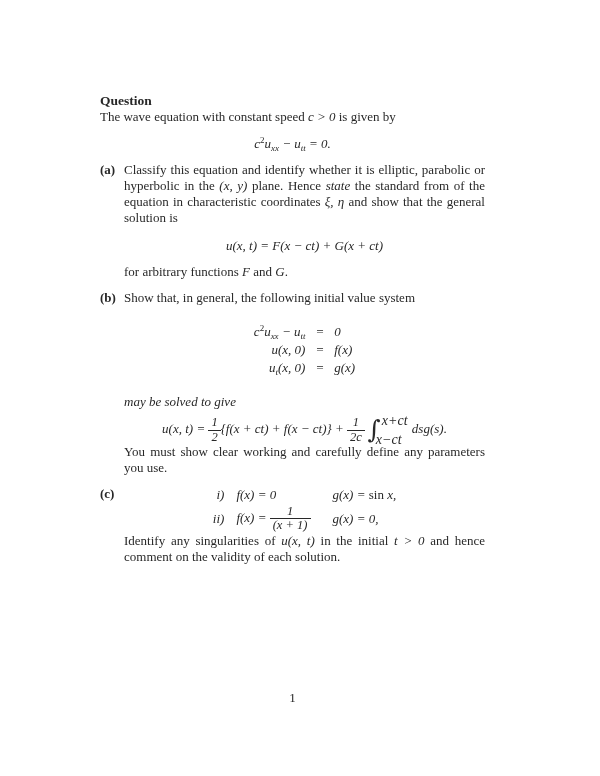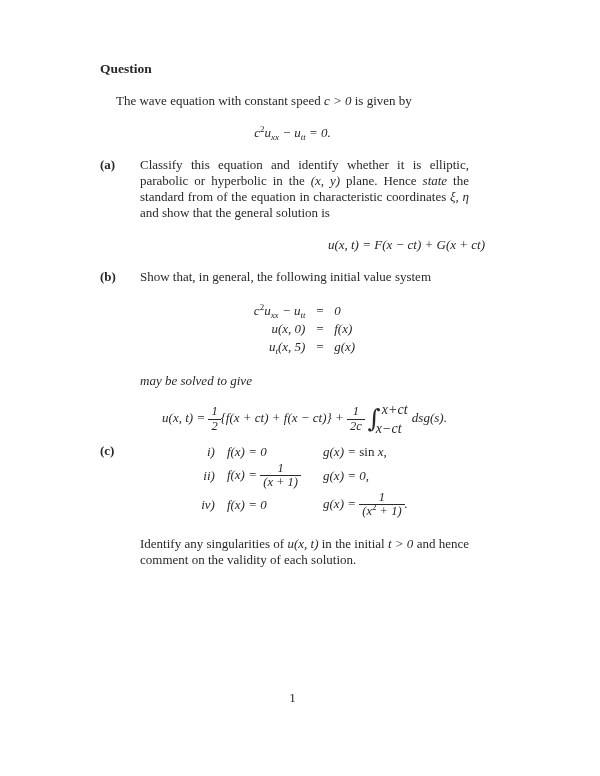--- a/index.html
+++ b/index.html
@@ -10,44 +10,44 @@
     background: #ffffff;
     font-family: "Liberation Serif", "DejaVu Serif", serif;
     font-size: 13px;
     line-height: 16px;
     color: #282828;
     overflow: hidden;
   }
   .content {
     position: absolute;
     left: 100px;
-    top: 61px;
+    top: 93px;
     width: 385px;
   }
   .heading {
     margin: 0;
     font-size: 13.5px;
     font-weight: bold;
     line-height: 16px;
   }
-  p.body { margin: 16px; text-align: justify; }
+  p.body { margin: 0; text-align: justify; }
   .mi { font-style: italic; }
   .rm { font-style: normal; }
   .em { font-style: italic; }
   sub, sup { font-size: 9px; line-height: 0; }
   sup { vertical-align: 5px; }
   sub { vertical-align: -3px; }
   sup.rm { font-style: normal; }
 
   .display {
     text-align: center;
     font-style: italic;
     margin: 11px 0 5px 0;
   }
-  .display.gen { margin: 12px 0 10px 0; text-align: right; }
+  .display.gen { margin: 12px 0 10px 0; }
 
   .item {
     position: relative;
     padding-left: 24px;
     margin-top: 10px;
     text-align: justify;
   }
   .item-label {
     position: absolute;
     left: 0;
@@ -133,76 +133,73 @@
     <h1 class="heading">Question</h1>
 
     <p class="body"><span>The wave equation with constant speed </span><span class="mi">c &gt; 0</span><span> is given by</span></p>
 
     <div class="display"><span>c</span><sup class="rm">2</sup><span>u</span><sub>xx</sub><span> − u</span><sub>tt</sub><span> = 0.</span></div>
 
     <div class="item">
       <span class="item-label">(a)</span>
       <p class="body"><span>Classify this equation and identify whether it is elliptic, parabolic or hyperbolic in the </span><span class="mi">(x, y)</span><span> plane. Hence </span><span class="em">state</span><span> the standard from of the equation in characteristic coordinates </span><span class="mi">ξ, η</span><span> and show that the general solution is</span></p>
       <div class="display gen">u(x, t) = F(x − ct) + G(x + ct)</div>
+      <p class="body"><span>for arbitrary functions </span><span class="mi">F</span><span> and </span><span class="mi">G</span><span>.</span></p>
     </div>
 
     <div class="item">
       <span class="item-label">(b)</span>
       <p class="body">Show that, in general, the following initial value system</p>
 
       <table class="eqsys">
         <tbody>
             <tr>
           <td class="lhs"><span>c</span><sup class="rm">2</sup><span>u</span><sub>xx</sub><span> − u</span><sub>tt</sub></td>
           <td class="eqc">=</td>
           <td class="rhs">0</td>
         </tr>
         <tr>
           <td class="lhs">u(x, 0)</td>
           <td class="eqc">=</td>
           <td class="rhs">f(x)</td>
         </tr>
         <tr>
-          <td class="lhs"><span>u</span><sub>t</sub><span>(x, 5)</span></td>
+          <td class="lhs"><span>u</span><sub>t</sub><span>(x, 0)</span></td>
           <td class="eqc">=</td>
           <td class="rhs">g(x)</td>
         </tr>
       </tbody>
         </table>
 
 
       <p class="body solve-line">may be solved to give</p>
 
       <div class="display dal"><span class="mi">u(x, t) = </span><span class="frac"><span class="num mi">1</span><span class="den mi">2</span></span><span class="mi">{f(x + ct) + f(x − ct)} + </span><span class="frac"><span class="num mi">1</span><span class="den mi">2c</span></span><span class="intwrap"><span class="int-sign">∫</span><span class="int-lims">
               <span class="lim-sup">x+ct</span>
               <span class="lim-sub">x−ct</span>
             </span></span><span class="mi"> dsg(s).</span></div>
 
+      <p class="body after-eq">You must show clear working and carefully define any parameters you use.</p>
     </div>
 
     <div class="item">
       <span class="item-label">(c)</span>
 
       <table class="cases">
         <tbody>
             <tr>
           <td class="lbl">i)</td>
           <td class="fcol">f(x) = 0</td>
           <td class="gcol"><span>g(x) = </span><span class="rm">sin</span><span> x,</span></td>
         </tr>
         <tr>
           <td class="lbl">ii)</td>
           <td class="fcol"><span>f(x) = </span><span class="frac"><span class="num">1</span><span class="den">(x + 1)</span></span></td>
           <td class="gcol">g(x) = 0,</td>
         </tr>
-        <tr>
-          <td class="lbl">iv)</td>
-          <td class="fcol">f(x) = 0</td>
-          <td class="gcol"><span>g(x) = </span><span class="frac"><span class="num">1</span><span class="den"><span>(x</span><sup class="rm">2</sup><span> + 1)</span></span></span><span>.</span></td>
-        </tr>
       </tbody>
         </table>
 
       <p class="body closing"><span>Identify any singularities of </span><span class="mi">u(x, t)</span><span> in the initial </span><span class="mi">t &gt; 0</span><span> and hence comment on the validity of each solution.</span></p>
     </div>
 
   </div>
 
   <div class="page-number">1</div>
 </div>

